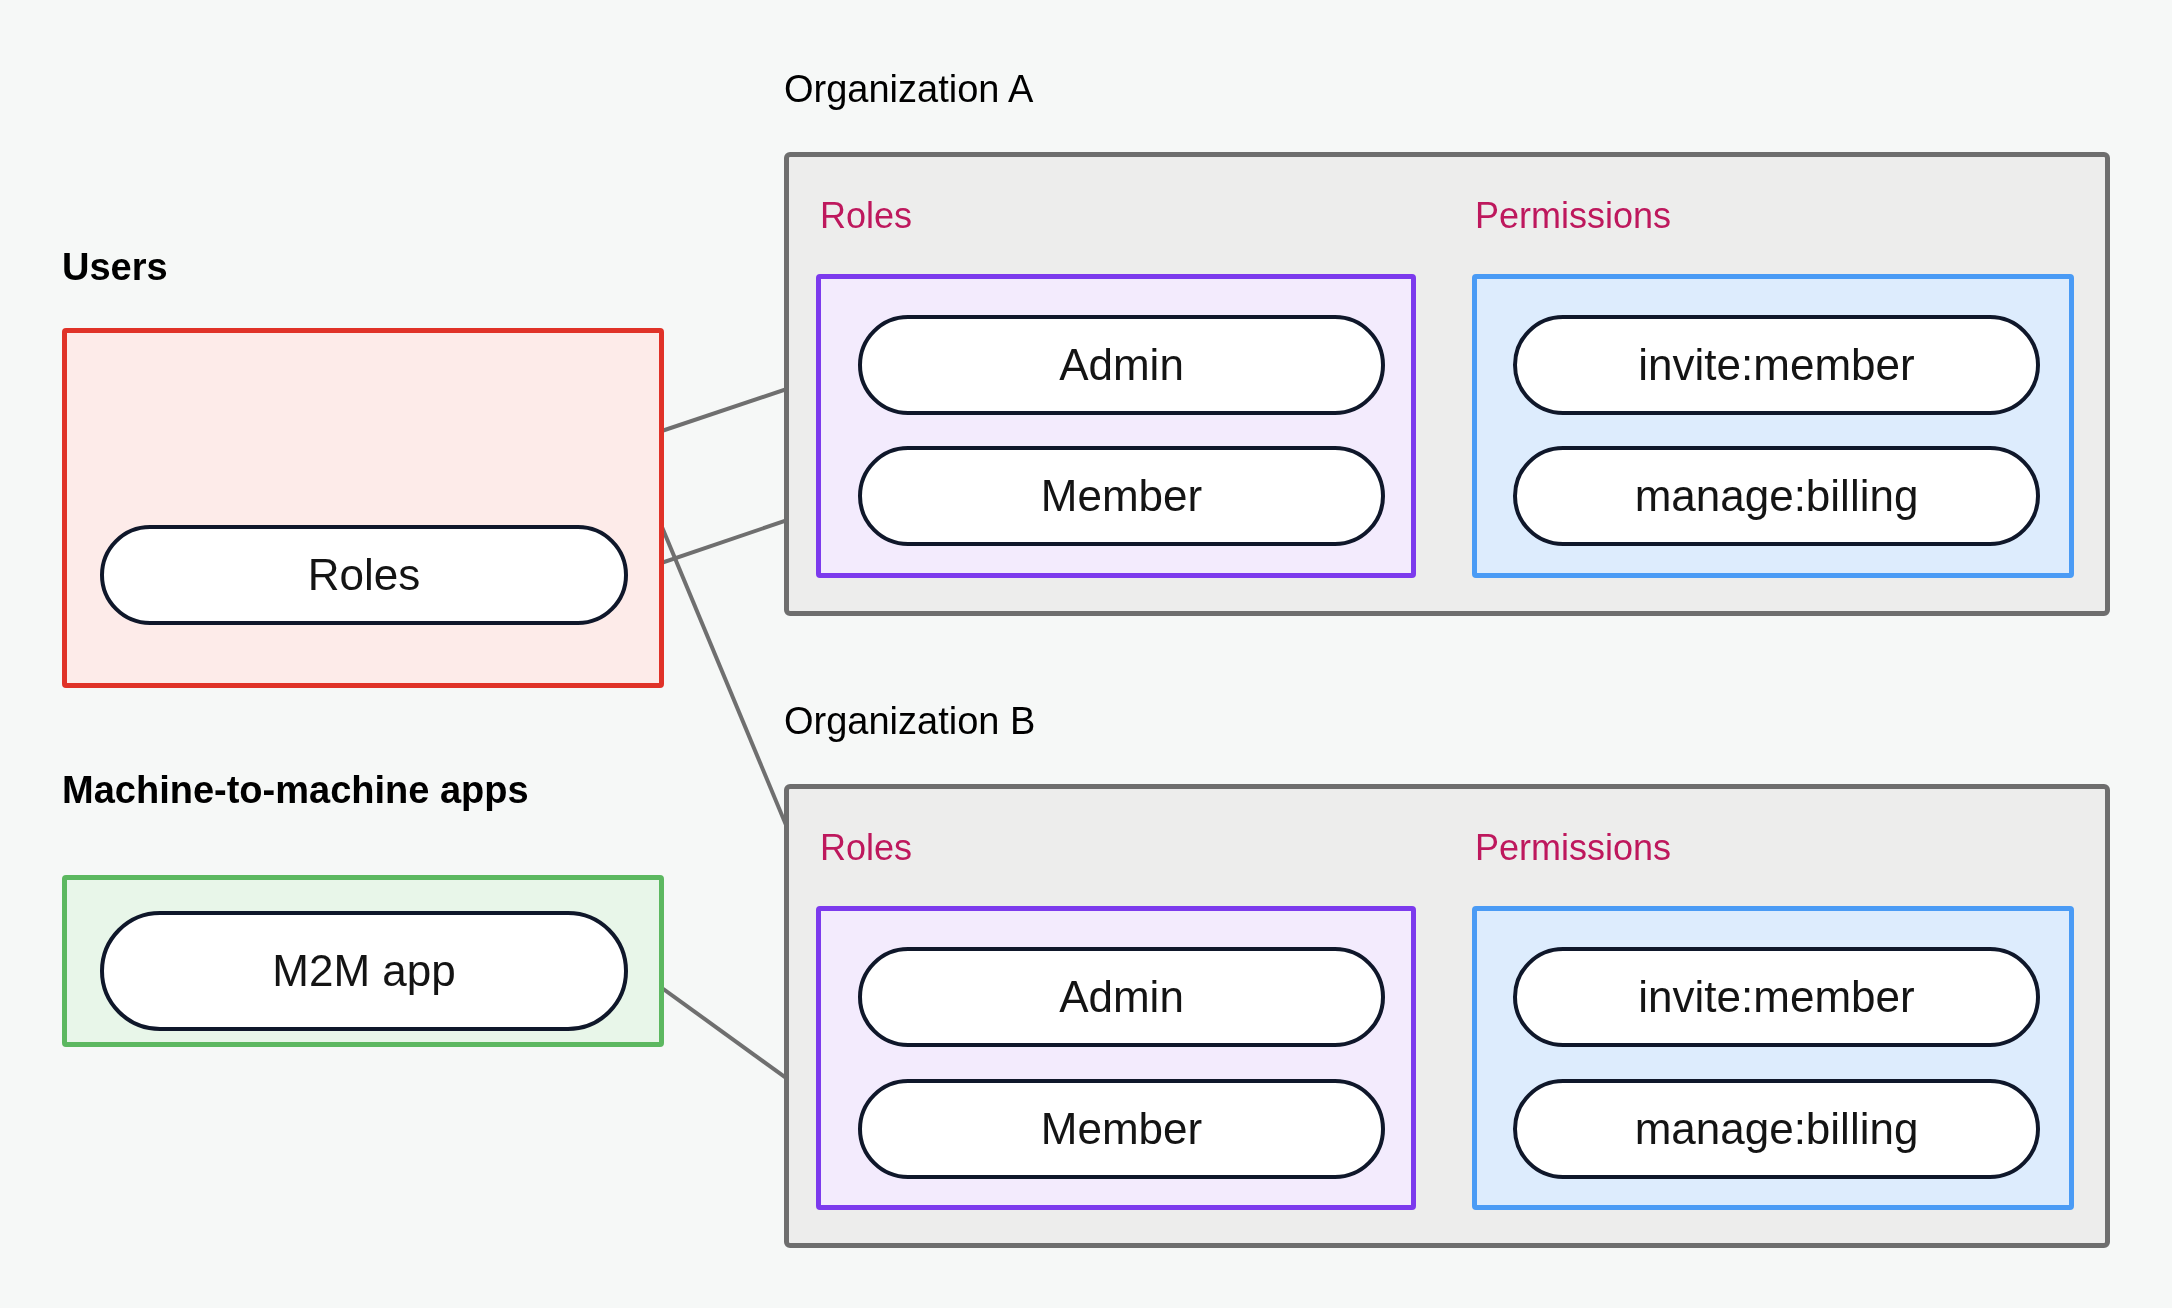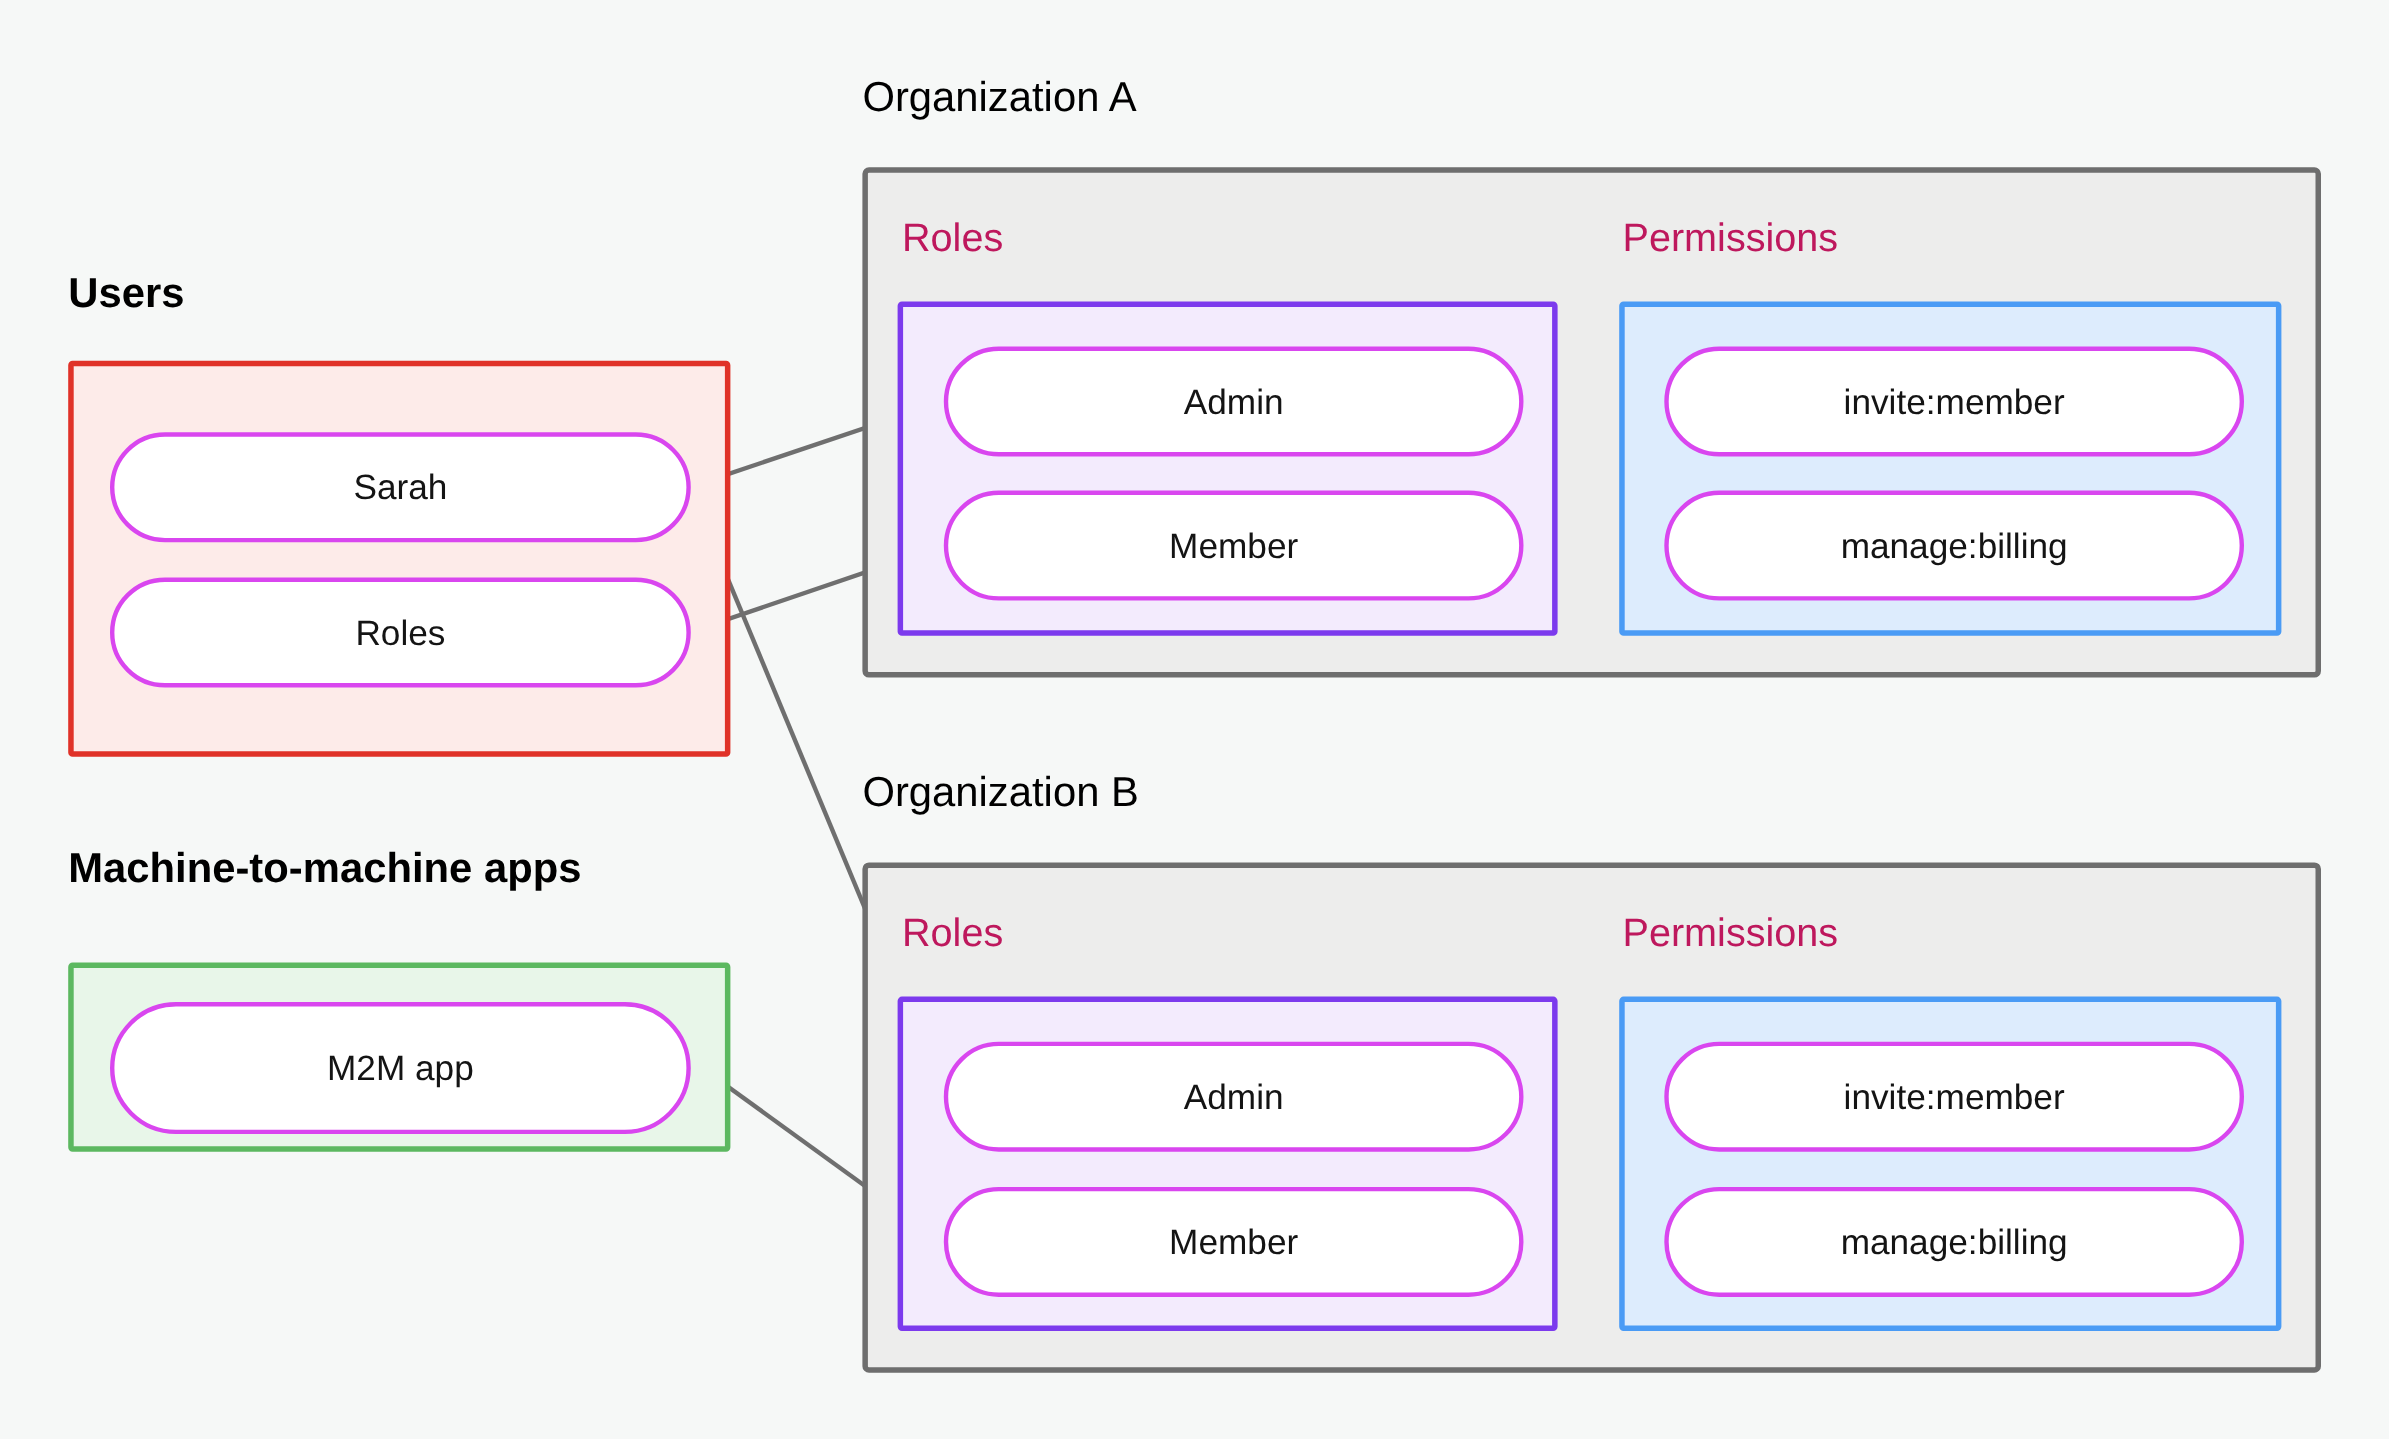--- a/index.html
+++ b/index.html
@@ -37,26 +37,26 @@
     font-size:36px;
     color:#be185d;
     white-space:nowrap;
     line-height:1;
   }
 
   .pill{
     position:absolute;
     box-sizing:border-box;
     background:#ffffff;
-    border:4px solid #d946ef;
+    border:4px solid #0f172a;
     border-radius:999px;
     display:flex;
     align-items:center;
     justify-content:center;
-    font-size:32px;
+    font-size:44px;
     color:#141414;
     white-space:nowrap;
   }
   .dot{fill:#6f6f6f;}
   .edge{stroke:#6f6f6f;stroke-width:4;fill:none;}
 </style>
 </head>
 <body>
 
 <div id="stage">
@@ -90,23 +90,20 @@
     <circle class="dot" cx="858" cy="998" r="13"></circle>
     <circle class="dot" cx="858" cy="1130" r="13"></circle>
     <circle class="dot" cx="1513" cy="998" r="13"></circle>
     <circle class="dot" cx="1513" cy="1130" r="13"></circle>
   </svg>
 
   <div class="grp-title bold" style="left:62px;top:248px;">Users</div>
 
   <div class="container users-box" style="left:62px;top:328px;width:602px;height:360px;"></div>
 
-  <div class="pill" style="left:100px;top:393px;width:528px;height:100px;">
-    <span>Sarah</span>
-  </div>
 
   <div class="pill" style="left:100px;top:525px;width:528px;height:100px;">
     <span>Roles</span>
   </div>
 
   <div class="grp-title bold" style="left:62px;top:771px;">Machine-to-machine apps</div>
 
   <div class="container m2m-box" style="left:62px;top:875px;width:602px;height:172px;"></div>
 
   <div class="pill" style="left:100px;top:911px;width:528px;height:120px;">

